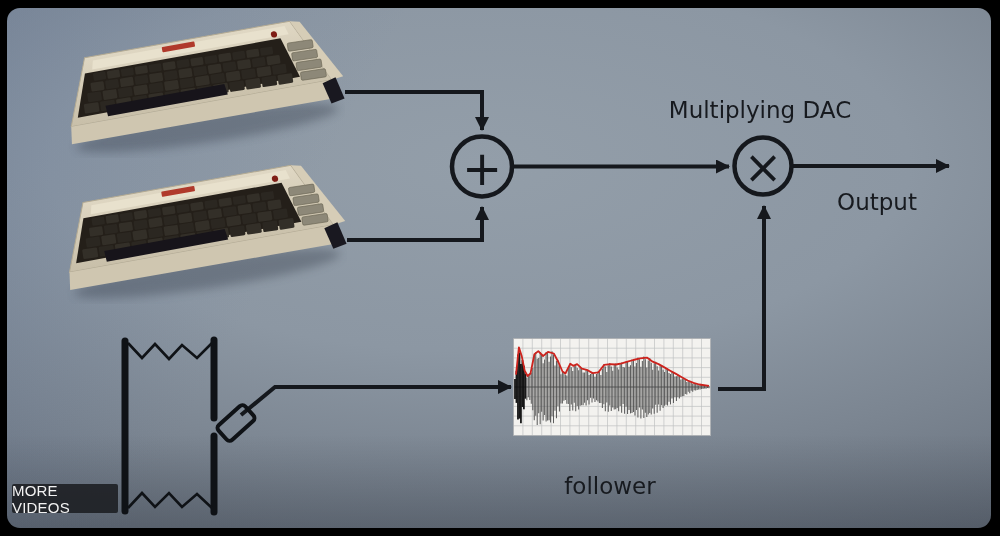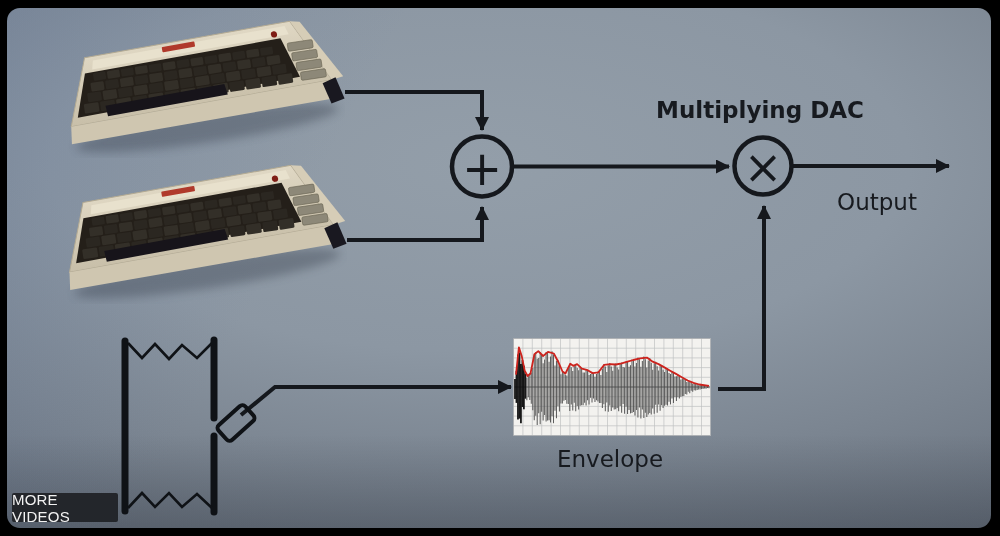--- a/index.html
+++ b/index.html
@@ -25,21 +25,21 @@
   .kb{position:absolute;}
   #overlay{position:absolute;left:0;top:0;}
   #overlay path.wire, #overlay line.wire, #overlay polyline.wire{
     stroke:var(--ink);fill:none;
   }
   .more-videos{
     position:absolute;left:5px;top:476px;width:106px;height:29px;
     background:rgba(30,33,37,0.92);border-radius:2px;
     color:#f2f2f2;font-family:"Liberation Sans", sans-serif;font-size:15px;
     display:flex;align-items:center;justify-content:center;
-    letter-spacing:0.2px;cursor:pointer;margin-top:9px;
+    letter-spacing:0.2px;cursor:pointer;
   }
   .env-img{
     position:absolute;left:506px;top:330px;width:198px;height:98px;
     background:#f3f2ef;
   }
 </style>
 </head>
 <body>
 
 <div class="frame">
@@ -406,22 +406,23 @@
       <line x1="188.59541984732826" y1="46.7" x2="188.59541984732826" y2="50.9" stroke="#454545" stroke-width="1.05" opacity="0.85"></line>
       <line x1="190.0763358778626" y1="47.3" x2="190.0763358778626" y2="51.1" stroke="#454545" stroke-width="1.05" opacity="0.85"></line>
       <line x1="191.55725190839695" y1="47.7" x2="191.55725190839695" y2="50.4" stroke="#454545" stroke-width="1.05" opacity="0.85"></line>
       <line x1="193.03816793893128" y1="47.4" x2="193.03816793893128" y2="50.7" stroke="#454545" stroke-width="1.05" opacity="0.85"></line>
       <line x1="194.51908396946564" y1="47.5" x2="194.51908396946564" y2="50.0" stroke="#454545" stroke-width="1.05" opacity="0.85"></line>
       <line x1="196" y1="48.0" x2="196" y2="50.3" stroke="#454545" stroke-width="1.05" opacity="0.85"></line>
       <path d="M3.0,36.7 L5.9,9.4 L8.8,18.4 L11.7,32.7 L14.6,38.0 L17.5,35.5 L21.4,16.3 L25.3,13.1 L30.1,18.0 L35.0,13.9 L40.8,15.5 L45.6,24.5 L49.5,33.5 L52.4,35.5 L57.3,25.7 L60.2,27.8 L64.1,26.1 L68.9,30.6 L73.8,31.8 L79.6,35.1 L85.4,34.3 L91.2,26.9 L97.1,26.1 L102.9,26.5 L108.7,25.3 L114.5,23.7 L120.3,22.0 L127.1,20.4 L133.9,19.6 L139.7,23.7 L145.6,26.1 L151.4,29.4 L157.2,32.7 L163.0,35.9 L168.8,39.2 L174.7,42.5 L180.5,44.9 L186.3,46.5 L196.0,47.8 " fill="none" stroke="#cd231d" stroke-width="1.8" stroke-linejoin="round"></path>
       <rect x="0.4" y="0.4" width="197.2" height="97.2" fill="none" stroke="#a7abae" stroke-width="0.8"></rect>
     </svg>
 
-  <div class="label" style="left:753px;top:89px;font-weight:bold;">Multiplying DAC</div>
+  <div class="label" style="left:753px;top:89px;">Multiplying DAC</div>
   <div class="label" style="left:870px;top:181px;">Output</div>
   <div class="label two-line" style="left:603px;top:438px;">
-    <span>Envelope</span><br>
+    <br>
+    <span>follower</span>
   </div>
 
   <div class="more-videos">
     <span>MORE VIDEOS</span>
   </div>
 </div>
 
 </body></html>

